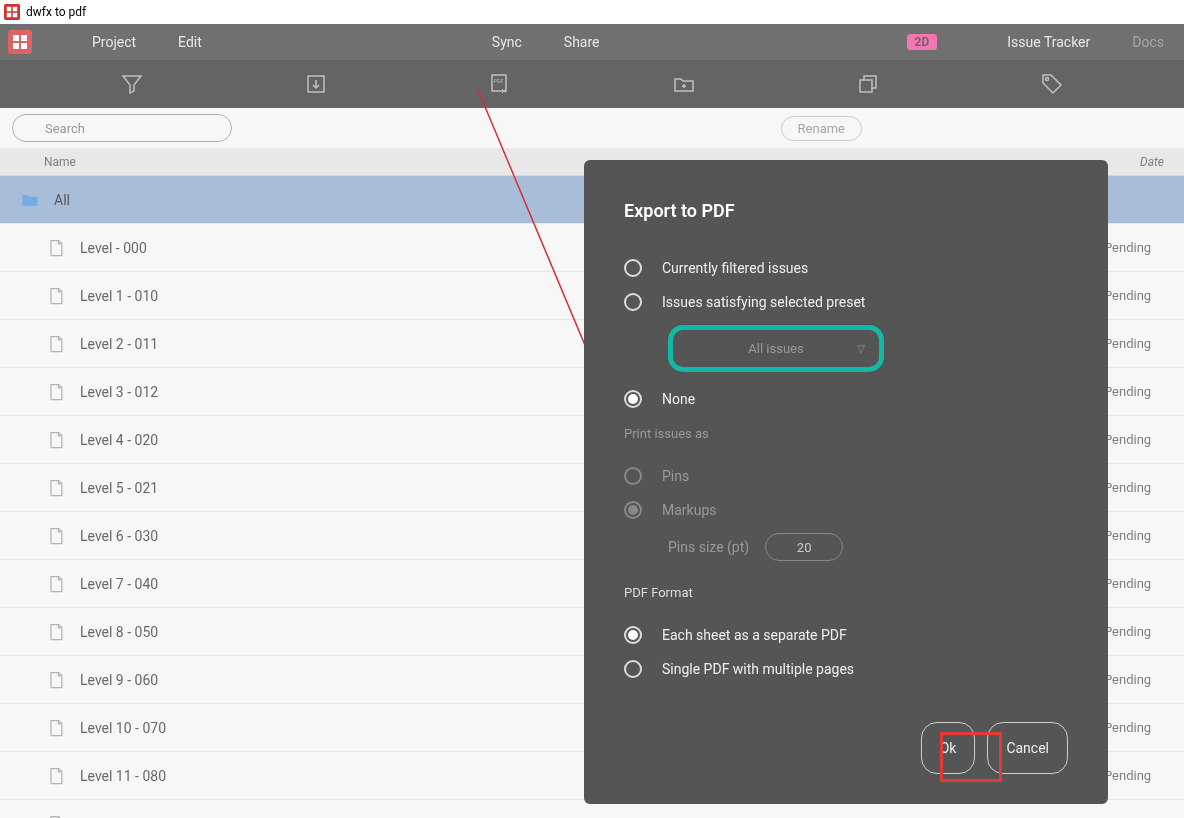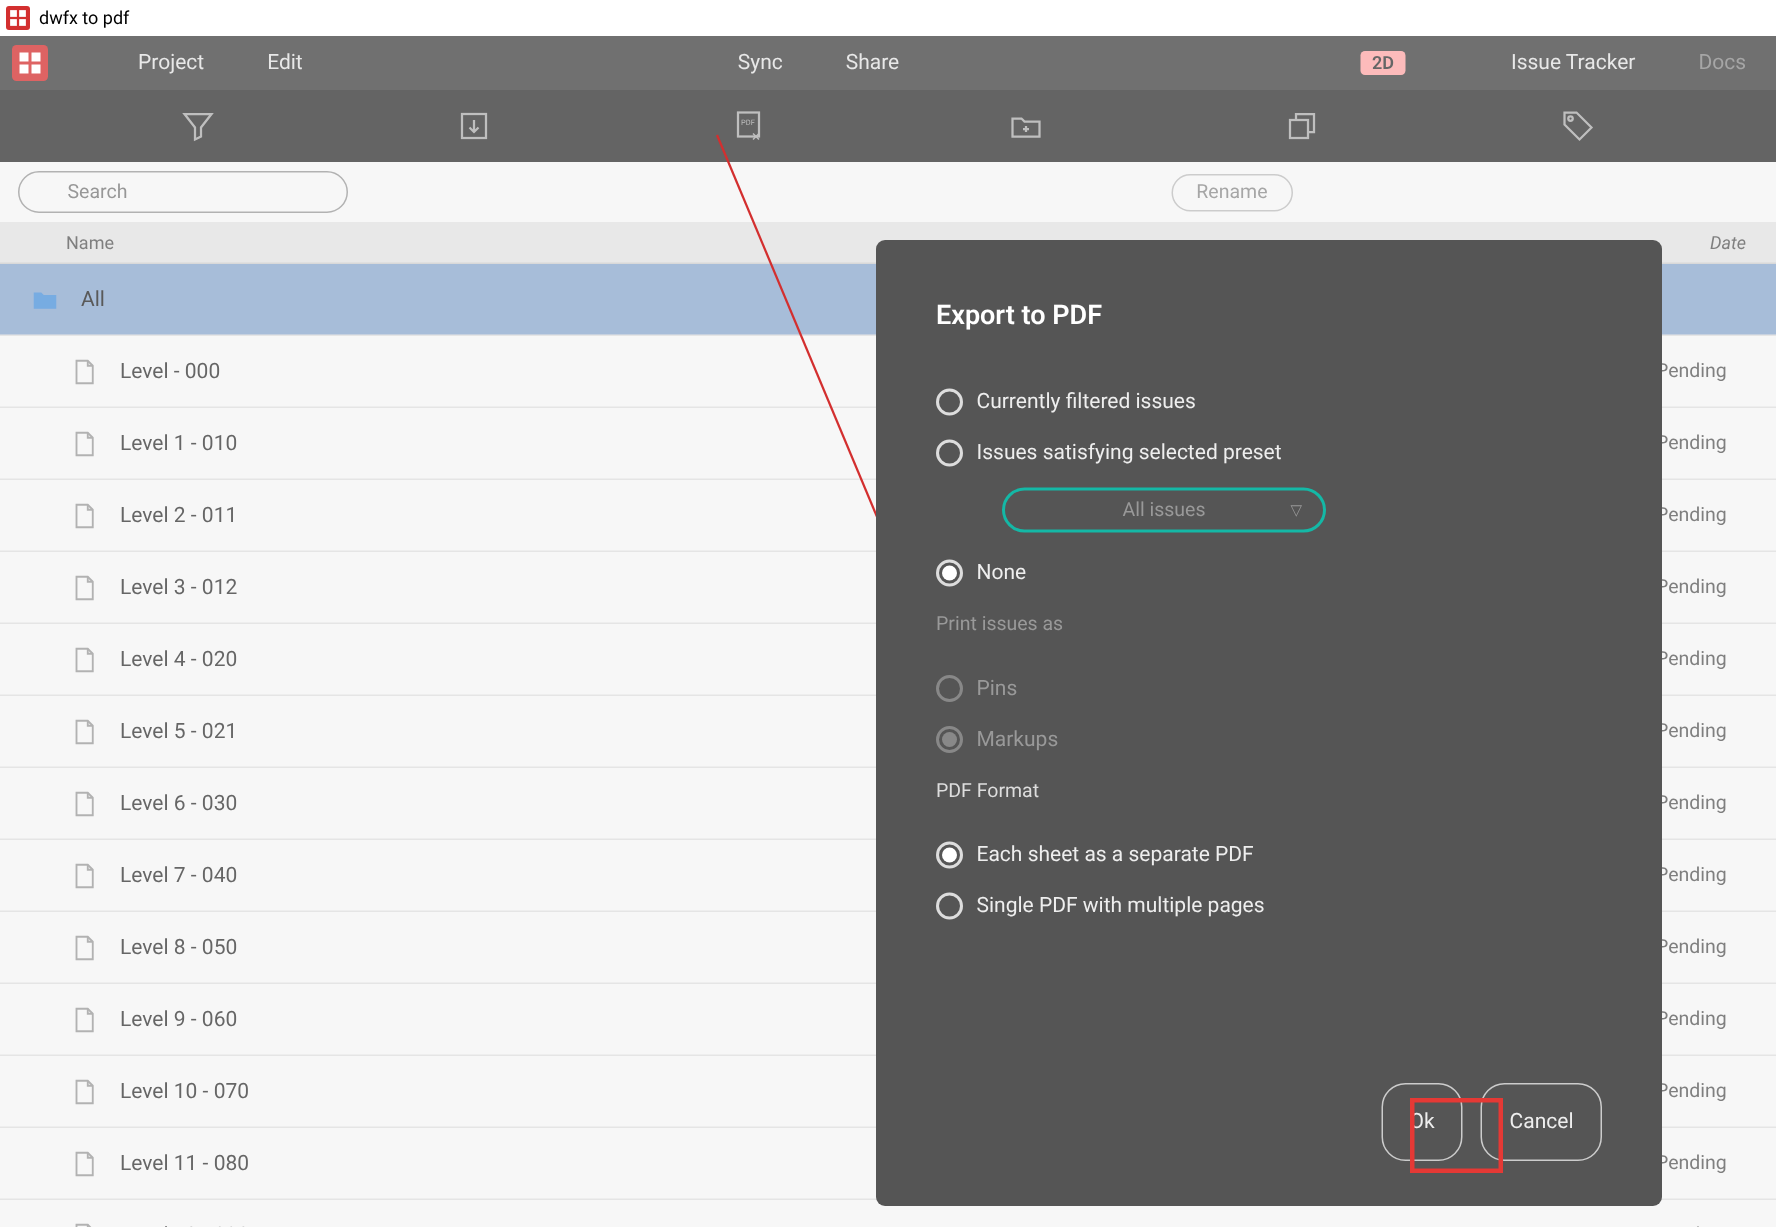--- a/index.html
+++ b/index.html
@@ -8,21 +8,21 @@
 .title-bar { height: 24px; background: #fff; display: flex; align-items: center; padding-left: 4px; gap: 6px; }
 .title-bar .app-icon { width: 16px; height: 16px; background: #d32f2f; border-radius: 2px; display: flex; align-items: center; justify-content: center; }
 .title-bar .app-icon svg { width: 12px; height: 12px; }
 .title-bar .title-text { font-size: 12px; color: #000; }
 
 .menu-bar { height: 36px; background: #404040; display: flex; align-items: center; padding: 0 8px; gap: 18px; }
 .logo-box { width: 24px; height: 24px; background: #d32f2f; border-radius: 3px; margin-right: 30px; display: flex; align-items: center; justify-content: center; }
 .logo-box svg { width: 16px; height: 16px; }
 .menu-item { color: #e0e0e0; font-size: 14px; padding: 0 12px; cursor: pointer; }
 .menu-spacer { flex: 1; }
-.menu-2d { background: #fca5a5; color: #333; padding: 1px 8px; border-radius: 3px; font-size: 12px; font-weight: 600; margin-right: 40px; }
+.menu-2d { background: #ec4899; color: #333; padding: 1px 8px; border-radius: 3px; font-size: 12px; font-weight: 600; margin-right: 40px; }
 .menu-docs { color: #888; }
 
 .toolbar { height: 48px; background: #303030; display: flex; align-items: center; justify-content: space-around; padding: 0 40px; }
 .toolbar-icon { width: 24px; height: 24px; color: #aaa; cursor: pointer; }
 
 .search-bar { height: 40px; background: #f5f5f5; display: flex; align-items: center; padding: 0 12px; gap: 12px; }
 .search-input { height: 28px; border: 1px solid #999; border-radius: 14px; padding: 0 12px 0 32px; width: 220px; font-size: 13px; background: #f5f5f5 no-repeat 10px center; color: #777; position: relative; }
 .search-wrap { position: relative; }
 .search-wrap svg { position: absolute; left: 10px; top: 50%; transform: translateY(-50%); width: 14px; height: 14px; color: #999; }
 .rename-btn { margin-left: auto; margin-right: 310px; border: 1px solid #bbb; background: transparent; color: #888; padding: 4px 16px; border-radius: 14px; font-size: 13px; }
@@ -41,27 +41,27 @@
 
 .folder-icon { fill: #4a90d9; }
 .file-icon { fill: none; stroke: #999; stroke-width: 1.5; }
 
 .dim-overlay { position: absolute; top: 24px; left: 0; right: 0; bottom: 0; background: rgba(255,255,255,0.25); pointer-events: none; }
 
 .dialog { position: absolute; left: 584px; top: 160px; width: 524px; height: 644px; background: #555; border-radius: 6px; padding: 40px 40px 20px 40px; color: #eee; font-size: 14px; }
 .dialog h2 { font-size: 18px; font-weight: 600; margin-bottom: 30px; color: #fff; }
 .dialog .section-label { font-size: 13px; color: #ddd; margin-bottom: 18px; margin-top: 10px; }
 .dialog .section-label.dim { color: #999; }
-.radio-row { display: flex; align-items: center; gap: 9px; padding: 8px 0; cursor: pointer; }
+.radio-row { display: flex; align-items: center; gap: 20px; padding: 8px 0; cursor: pointer; }
 .radio-row.dim { color: #999; }
 .radio-outer { width: 18px; height: 18px; border: 2px solid #ddd; border-radius: 50%; display: flex; align-items: center; justify-content: center; flex-shrink: 0; }
 .radio-row.dim .radio-outer { border-color: #888; }
 .radio-inner { width: 10px; height: 10px; background: #fff; border-radius: 50%; }
 .radio-row.dim .radio-inner { background: #888; }
-.preset-select { margin-left: 44px; margin-top: 6px; margin-bottom: 10px; width: 216px; height: 30px; border: 2px solid #14b8a6; border-radius: 15px; background: transparent; color: #999; display: flex; align-items: center; justify-content: center; position: relative; font-size: 13px; }
+.preset-select { margin-left: 44px; margin-top: 6px; margin-bottom: 10px; width: 216px; height: 47px; border: 5px solid #14b8a6; border-radius: 15px; background: transparent; color: #999; display: flex; align-items: center; justify-content: center; position: relative; font-size: 13px; }
 .preset-select .chev { position: absolute; right: 14px; font-size: 10px; }
 .pins-row { display: flex; align-items: center; gap: 16px; margin-left: 44px; color: #999; padding: 6px 0 14px 0; }
 .pins-input { width: 78px; height: 28px; border: 1px solid #888; border-radius: 14px; background: transparent; color: #ccc; text-align: center; font-size: 13px; }
 .dialog-buttons { position: absolute; bottom: 30px; right: 40px; display: flex; gap: 12px; }
 .dlg-btn { border: 1px solid #ccc; background: transparent; color: #eee; padding: 17px 18px; border-radius: 16px; font-size: 14px; cursor: pointer; }
 .ok-highlight { position: absolute; border: 3px solid #e53935; width: 62px; height: 50px; bottom: 22px; right: 106px; pointer-events: none; }
 
 .arrow-svg { position: absolute; top: 60px; left: 460px; width: 200px; height: 400px; pointer-events: none; }
 </style>
 </head>
@@ -295,20 +295,24 @@
   <div class="radio-row dim">
     <span class="radio-outer"></span>
     <span>Pins</span>
   </div>
   <div class="radio-row dim">
     <span class="radio-outer">
         <span class="radio-inner"></span>
       </span>
     <span>Markups</span>
   </div>
+  <div class="pins-row">
+    <span>Pins size (pt)</span>
+    <input class="pins-input" value="20" style="">
+  </div>
 
   <div class="section-label">PDF Format</div>
 
   <div class="radio-row">
     <span class="radio-outer">
         <span class="radio-inner"></span>
       </span>
     <span>Each sheet as a separate PDF</span>
   </div>
   <div class="radio-row">

